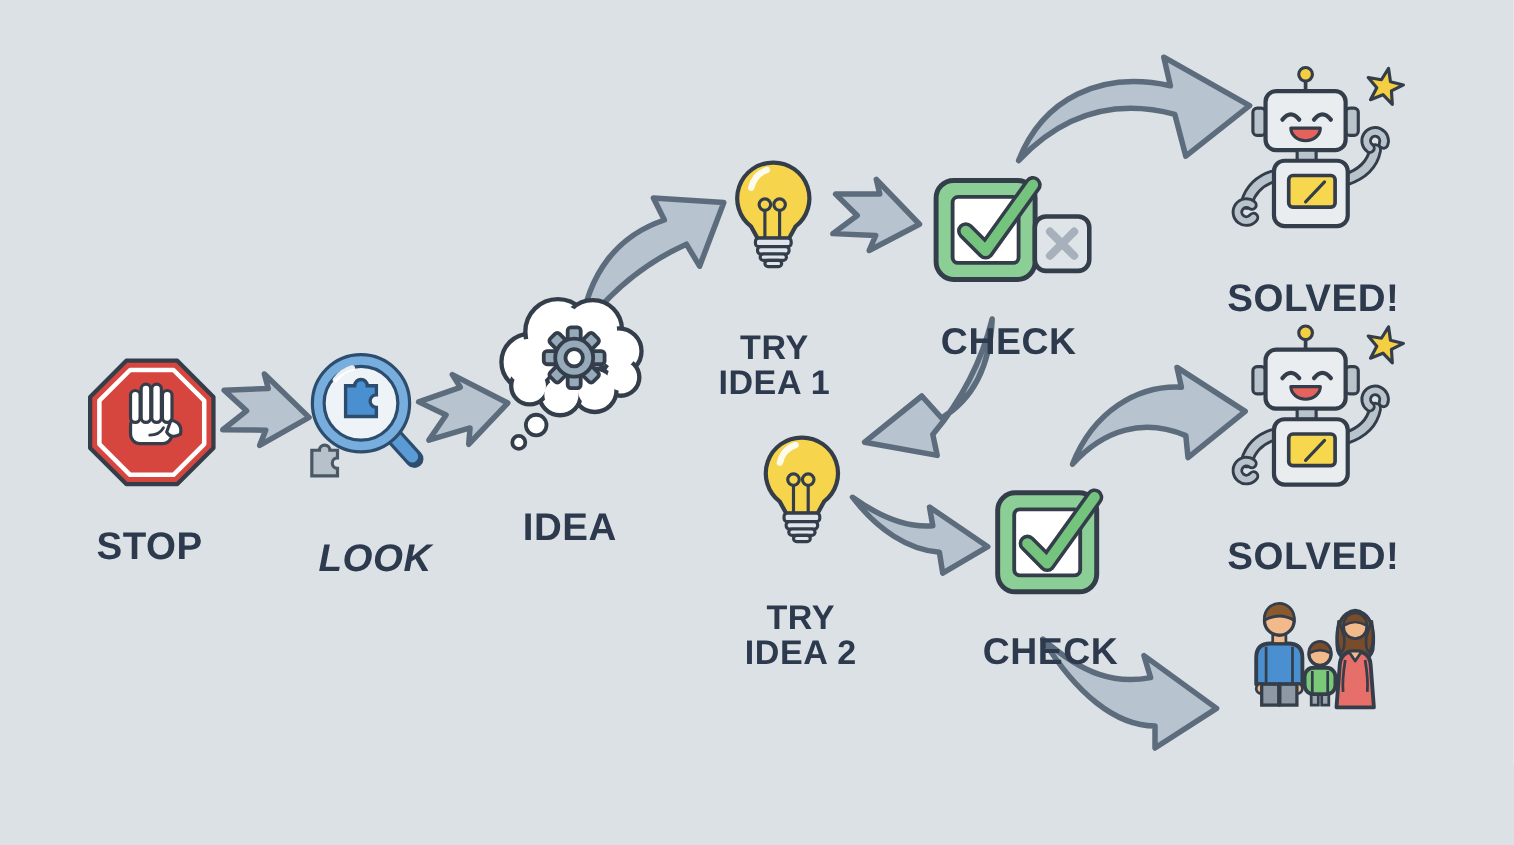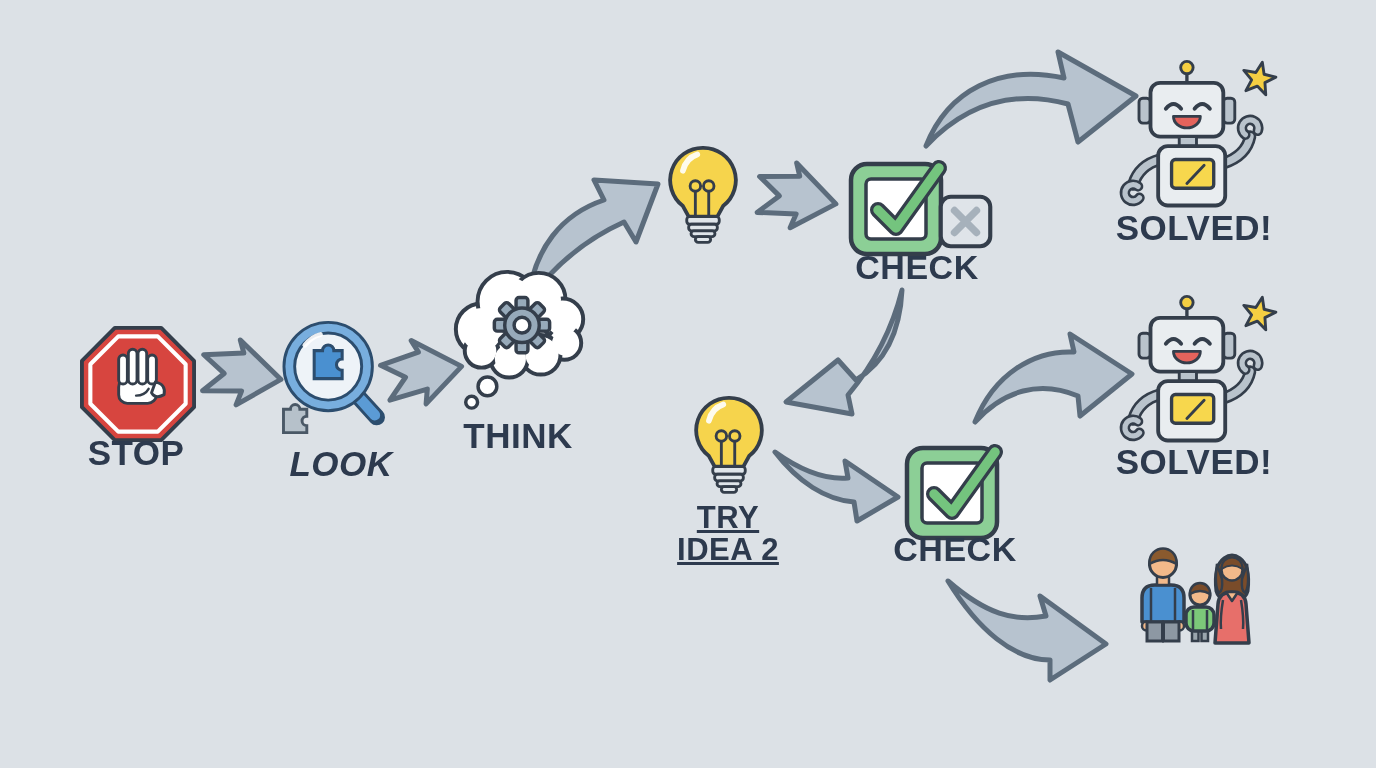--- a/index.html
+++ b/index.html
@@ -6,21 +6,21 @@
   .canvas{
     position:relative; width:1376px; height:768px;
     background:#dce1e6; overflow:hidden;
     font-family:"Liberation Sans", sans-serif;
   }
   svg{overflow:visible;display:block;}
   .node-icon{position:absolute;}
   .label{
     position:absolute; transform:translateX(-50%);
     text-align:center; font-weight:bold; color:#2d3a4e;
-    font-size:35px; line-height:1.04; letter-spacing:.5px; white-space:nowrap;
+    font-size:35px; line-height:1.04; letter-spacing:.5px; white-space:nowrap;margin-top:44px;
   }
   .label.wrap{white-space:normal; font-size:31px;}
   .arrow-layer{position:absolute; left:0; top:0; pointer-events:none;}
   .arrow{fill:#b7c3cf; stroke:#5c6c7c; stroke-width:5; stroke-linejoin:round;}
 </style>
 </head>
 <body>
 
 <div class="canvas">
 
@@ -205,20 +205,21 @@
       <rect x="81.5" y="100" width="6.5" height="13" fill="#9aa5ad" stroke="#343e4b" stroke-width="2.5"></rect>
       <rect x="66" y="79" width="28" height="24" rx="8" fill="#7cc879" stroke="#343e4b" stroke-width="3.5"></rect>
       <path d="M 73,82 V 103 M 87,82 V 103" stroke="#343e4b" stroke-width="2.5"></path>
       <circle cx="80" cy="67" r="10" fill="#f2b98a" stroke="#343e4b" stroke-width="3"></circle>
       <path d="M 70,65 A 10 10 0 0 1 90,65 L 90,66 Q 80,60 70,66 Z" fill="#7a4c2a" stroke="#343e4b" stroke-width="2.5"></path>
     </g>
   </svg>
 
   <div class="label" style="left:136px; top:435px;">STOP</div>
   <div class="label" style="left:341px; top:446px;font-style:italic;">LOOK</div>
-  <div class="label" style="left:518px; top:418px;">THINK</div>
+  <div class="label" style="left:518px; top:418px;">IDEA</div>
+  <div class="label wrap" style="left:704px; top:256px; width:130px;">TRY IDEA 1</div>
   <div class="label" style="left:917px; top:250px; font-size:34px;">CHECK</div>
   <div class="label" style="left:1194px; top:210px;">SOLVED!</div>
-  <div class="label wrap" style="left:728px; top:502px; width:130px;text-decoration:underline;">TRY IDEA 2</div>
+  <div class="label wrap" style="left:728px; top:502px; width:130px;">TRY IDEA 2</div>
   <div class="label" style="left:955px; top:532px; font-size:34px;">CHECK</div>
   <div class="label" style="left:1194px; top:444px;">SOLVED!</div>
 
 </div>
 
 </body></html>

